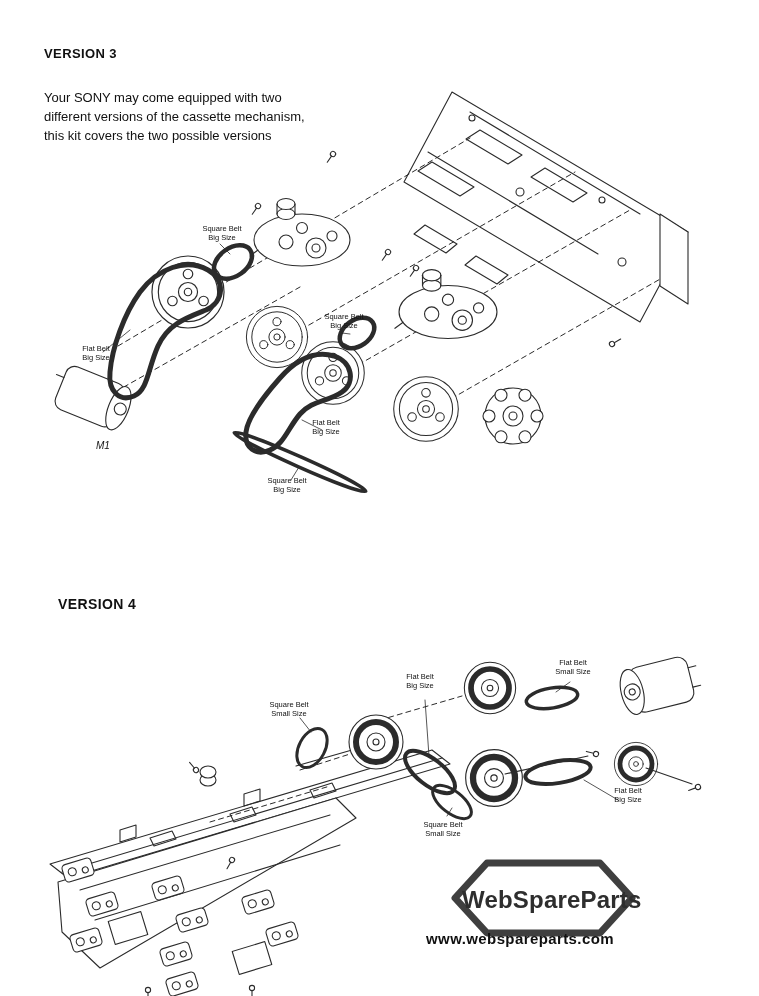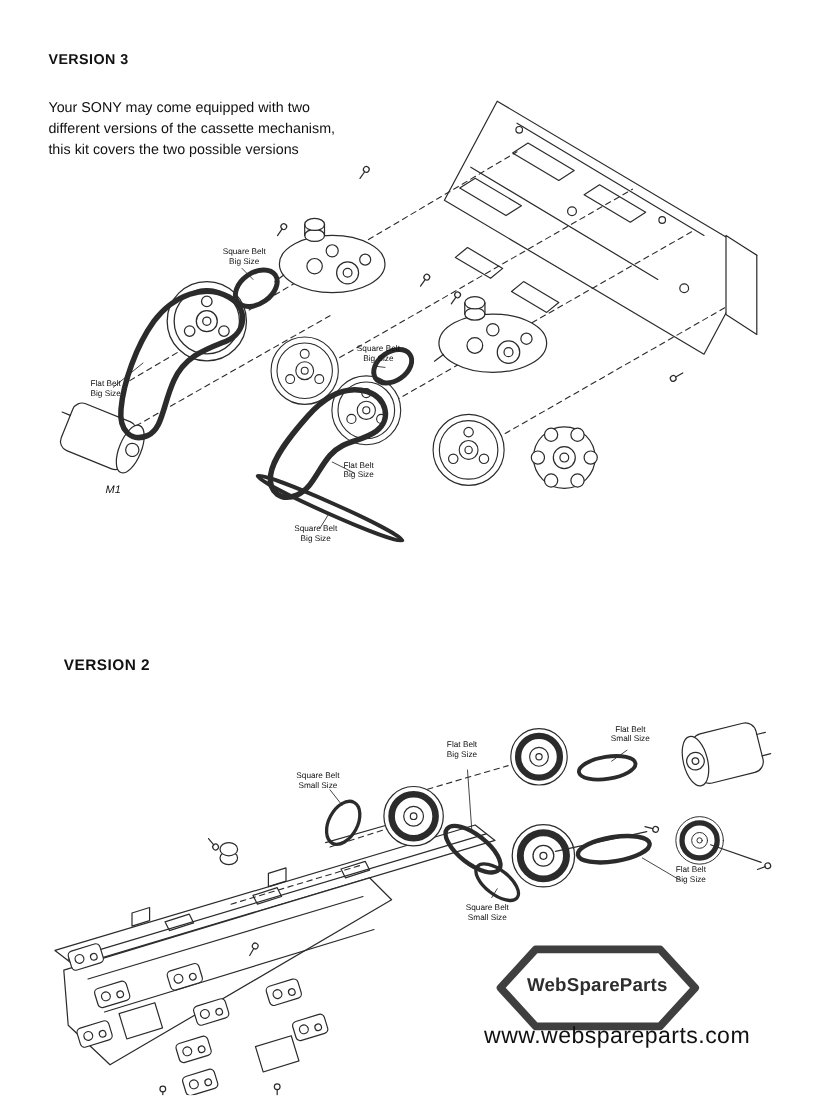--- a/index.html
+++ b/index.html
@@ -43,32 +43,32 @@
     font-size: 10px;
     font-style: italic;
     color: #111;
     text-align: right;
   }
   .logo-text {
     position: absolute;
     left: 462px; top: 886px;
     width: 162px;
     text-align: center;
-    font-size: 17px;
+    font-size: 24px;
     font-weight: bold;
     color: #2e2e2e;
     letter-spacing: 0.2px;
   }
   .website {
     position: absolute;
-    left: 439px; top: 930px;
+    left: 398px; top: 930px;
     width: 244px;
     text-align: center;
-    font-size: 21px;
-    font-weight: normal;
+    font-size: 15px;
+    font-weight: bold;
     letter-spacing: 0.4px;
     color: #111;
   }
 </style>
 </head>
 <body>
 
 <div class="page">
 
   <svg width="759" height="575" viewBox="0 0 759 575" style="top:0">
@@ -307,21 +307,21 @@
   <div class="part-label" style="left:300px; top:418px; width:52px;">
     <span>Flat Belt</span>
     <span>Big Size</span>
   </div>
   <div class="part-label" style="left:256px; top:476px; width:62px;">
     <span>Square Belt</span>
     <span>Big Size</span>
   </div>
   <div class="motor-label" style="left:96px; top:440px;">M1</div>
 
-  <div class="heading" style="left:58px; top:596px; font-size:14px;">VERSION 2</div>
+  <div class="heading" style="left:58px; top:596px; font-size:14px;">VERSION 4</div>
 
   <div class="part-label" style="left:256px; top:700px; width:66px;">
     <span>Square Belt</span>
     <span>Small Size</span>
   </div>
   <div class="part-label" style="left:392px; top:672px; width:56px;">
     <span>Flat Belt</span>
     <span>Big Size</span>
   </div>
   <div class="part-label" style="left:542px; top:658px; width:62px;">

